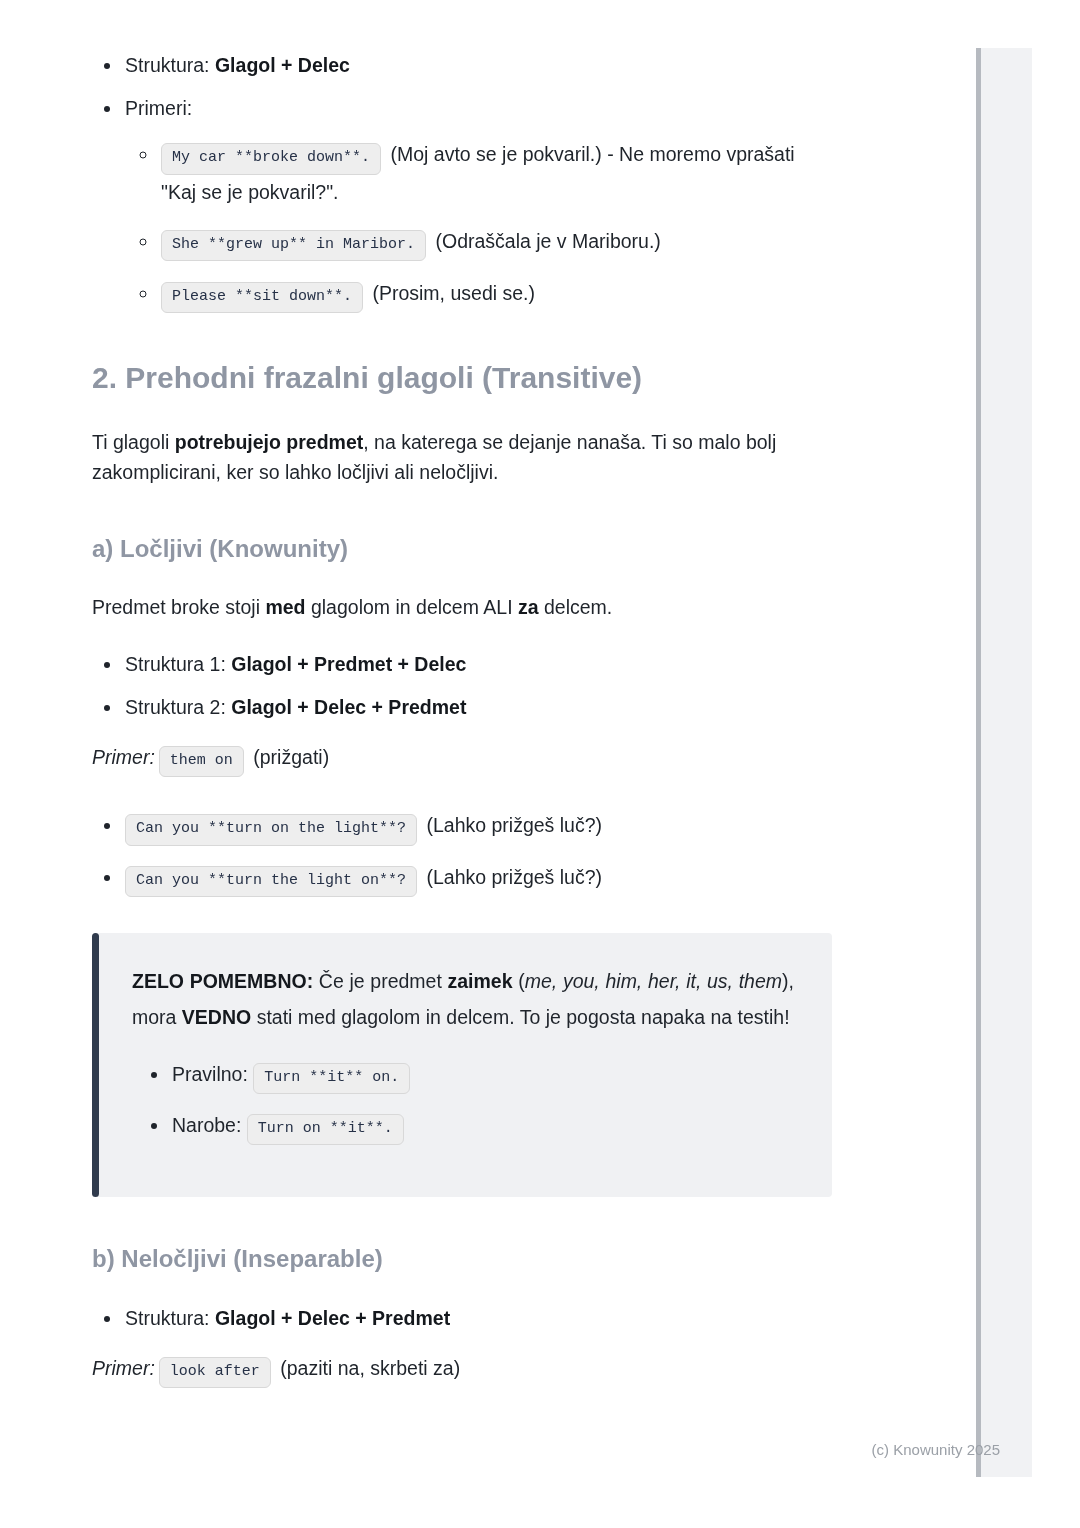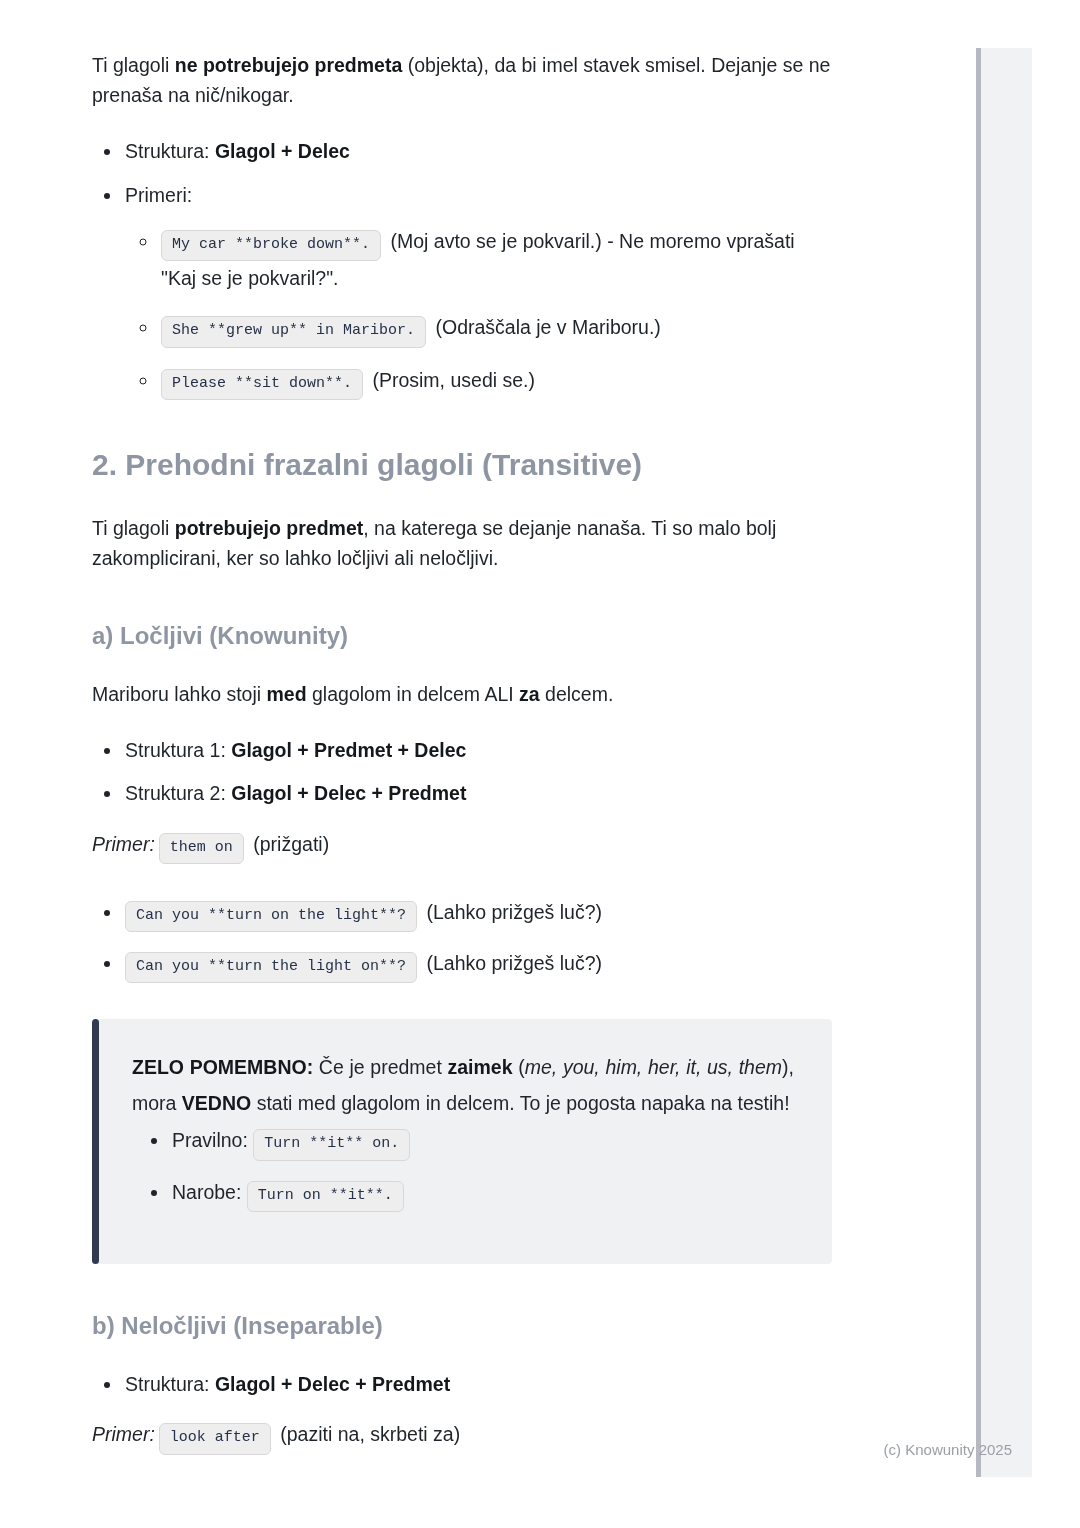--- a/index.html
+++ b/index.html
@@ -71,21 +71,21 @@
   .callout::before {
     content:"";
     position:absolute;
     left:0; top:0; bottom:0;
     width:7px;
     background:#303b4d;
     border-radius:8px;
   }
   .callout .justify {
     text-align:justify;
-    margin-bottom:4px;
+    margin-bottom:24px;
     line-height:1.85;
   }
   .callout ul.l1 { margin:0 0 0 14px; padding-left:24px; }
   .callout ul.l1 > li { margin-bottom:16px; }
   
   .scroll-track {
     position:absolute;
     left:981px; top:48px;
     width:51px; height:1429px;
     background:#f1f2f4;
@@ -93,52 +93,51 @@
   }
   .scroll-thumb {
     position:absolute;
     left:976px; top:48px;
     width:5px; height:1429px;
     background:#b6bac0;
     z-index:2;
   }
   .watermark {
     position:absolute;
-    top:1438px; right:68px;
+    top:1438px; right:80px;
     font-size:15px;
     color:#9ba0a7;
     z-index:5;
   }
 </style>
 </head>
 <body>
 
 <div class="page">
   <div class="content">
 
-    <p class="para"><span>Ti glagoli </span><strong>ne potrebujejo predmeta</strong><span> (objekta), da bi imel stavek smisel. Dejanje se ne prenaša na nič/nikogar.</span></p>
 
     <ul class="l1">
       <li><span>Struktura: </span><strong>Glagol + Delec</strong></li>
       <li><span>Primeri:</span>
         <ul class="l2">
           <li><code class="codechip">My car **broke down**.</code><span> (Moj avto se je pokvaril.) - Ne moremo vprašati "Kaj se je pokvaril?".</span></li>
           <li><code class="codechip">She **grew up** in Maribor.</code><span> (Odraščala je v Mariboru.)</span></li>
           <li><code class="codechip">Please **sit down**.</code><span> (Prosim, usedi se.)</span></li>
         </ul>
       </li>
     </ul>
 
     <h2>2. Prehodni frazalni glagoli (Transitive)</h2>
 
     <p class="para"><span>Ti glagoli </span><strong>potrebujejo predmet</strong><span>, na katerega se dejanje nanaša. Ti so malo bolj zakomplicirani, ker so lahko ločljivi ali neločljivi.</span></p>
 
     <h3>a) Ločljivi (Knowunity)</h3>
 
-    <p class="para"><span>Mariboru lahko stoji </span><strong>med</strong><span> glagolom in delcem ALI </span><strong>za</strong><span> delcem.</span></p>
+    <p class="para"><span>Predmet broke stoji </span><strong>med</strong><span> glagolom in delcem ALI </span><strong>za</strong><span> delcem.</span></p>
 
     <ul class="l1">
       <li><span>Struktura 1: </span><strong>Glagol + Predmet + Delec</strong></li>
       <li><span>Struktura 2: </span><strong>Glagol + Delec + Predmet</strong></li>
     </ul>
 
     <p class="primer"><em>Primer:</em><code class="codechip">them on</code><span> (prižgati)</span></p>
 
     <ul class="l1 ex-list">
       <li><code class="codechip">Can you **turn on the light**?</code><span> (Lahko prižgeš luč?)</span></li>

